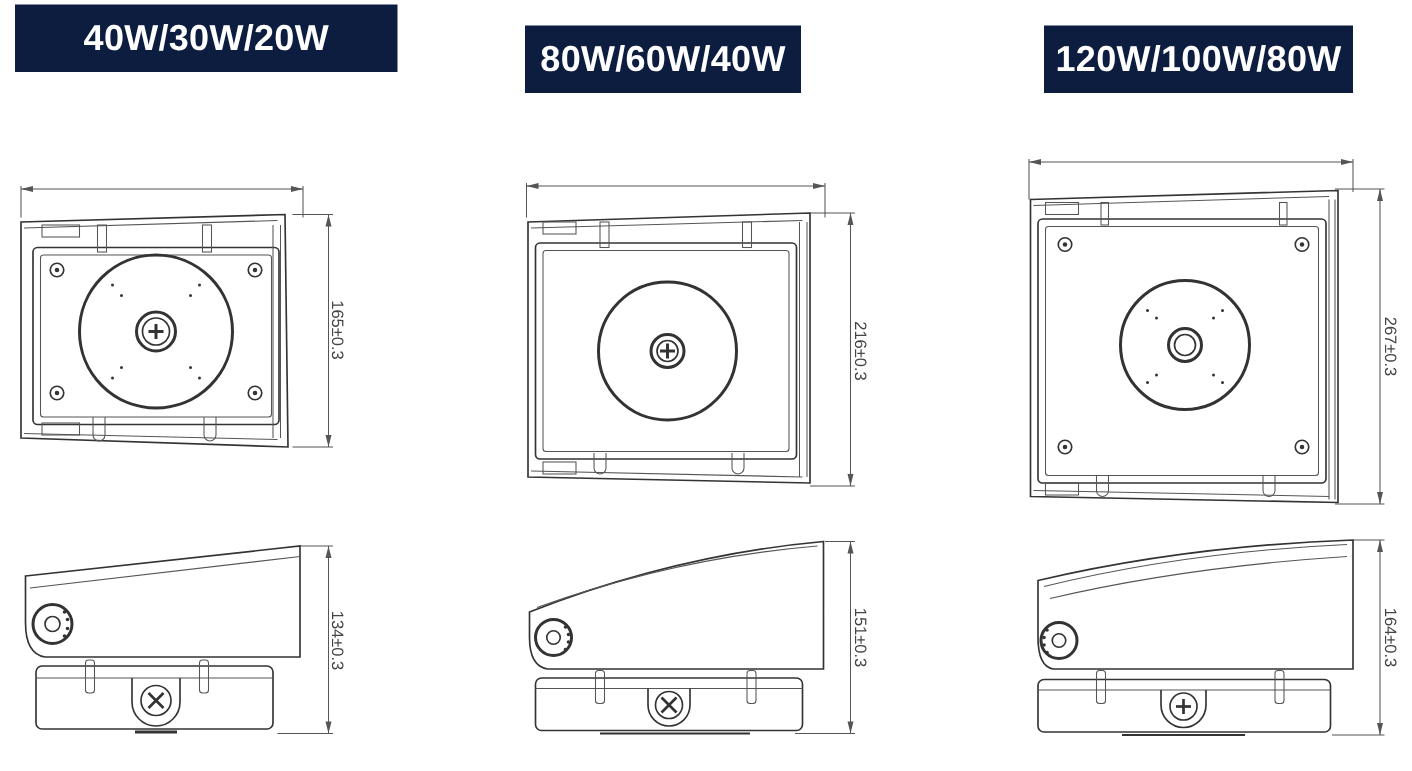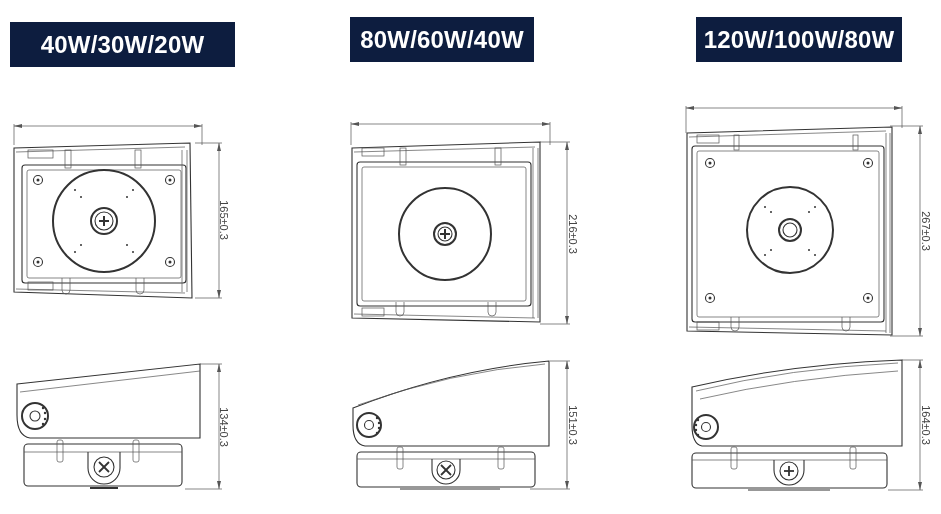--- a/index.html
+++ b/index.html
@@ -11,21 +11,21 @@
   svg { position:absolute; overflow:visible; }
   .dim { font-family:"Liberation Sans", sans-serif; font-size:11px; fill:#444; }
   .ln { stroke:#333; fill:none; stroke-width:1.1; }
   .thin { stroke:#555; fill:none; stroke-width:0.7; }
   .thick { stroke:#333; fill:none; stroke-width:2; }
   .dl { stroke:#555; fill:none; stroke-width:0.7; }
 </style>
 </head>
 <body>
 
-<div class="badge" style="left:10px;top:22px;width:225px;">40W/30W/20W</div>
+<div class="badge" style="left:10px;top:3px;width:255px;">40W/30W/20W</div>
 <div class="badge" style="left:350px;top:17px;width:184px;">80W/60W/40W</div>
 <div class="badge" style="left:696px;top:17px;width:206px;">120W/100W/80W</div>
 
 <svg width="941" height="514" style="left:0;top:0;">
 
   <line class="dl" x1="14" y1="124" x2="14" y2="145"></line>
   <line class="dl" x1="202" y1="124" x2="202" y2="145"></line>
   <line class="dl" x1="14" y1="126" x2="202" y2="126"></line>
   <polygon points="14,126 22,124 22,128" fill="#555"></polygon>
   <polygon points="202,126 194,124 194,128" fill="#555"></polygon>

